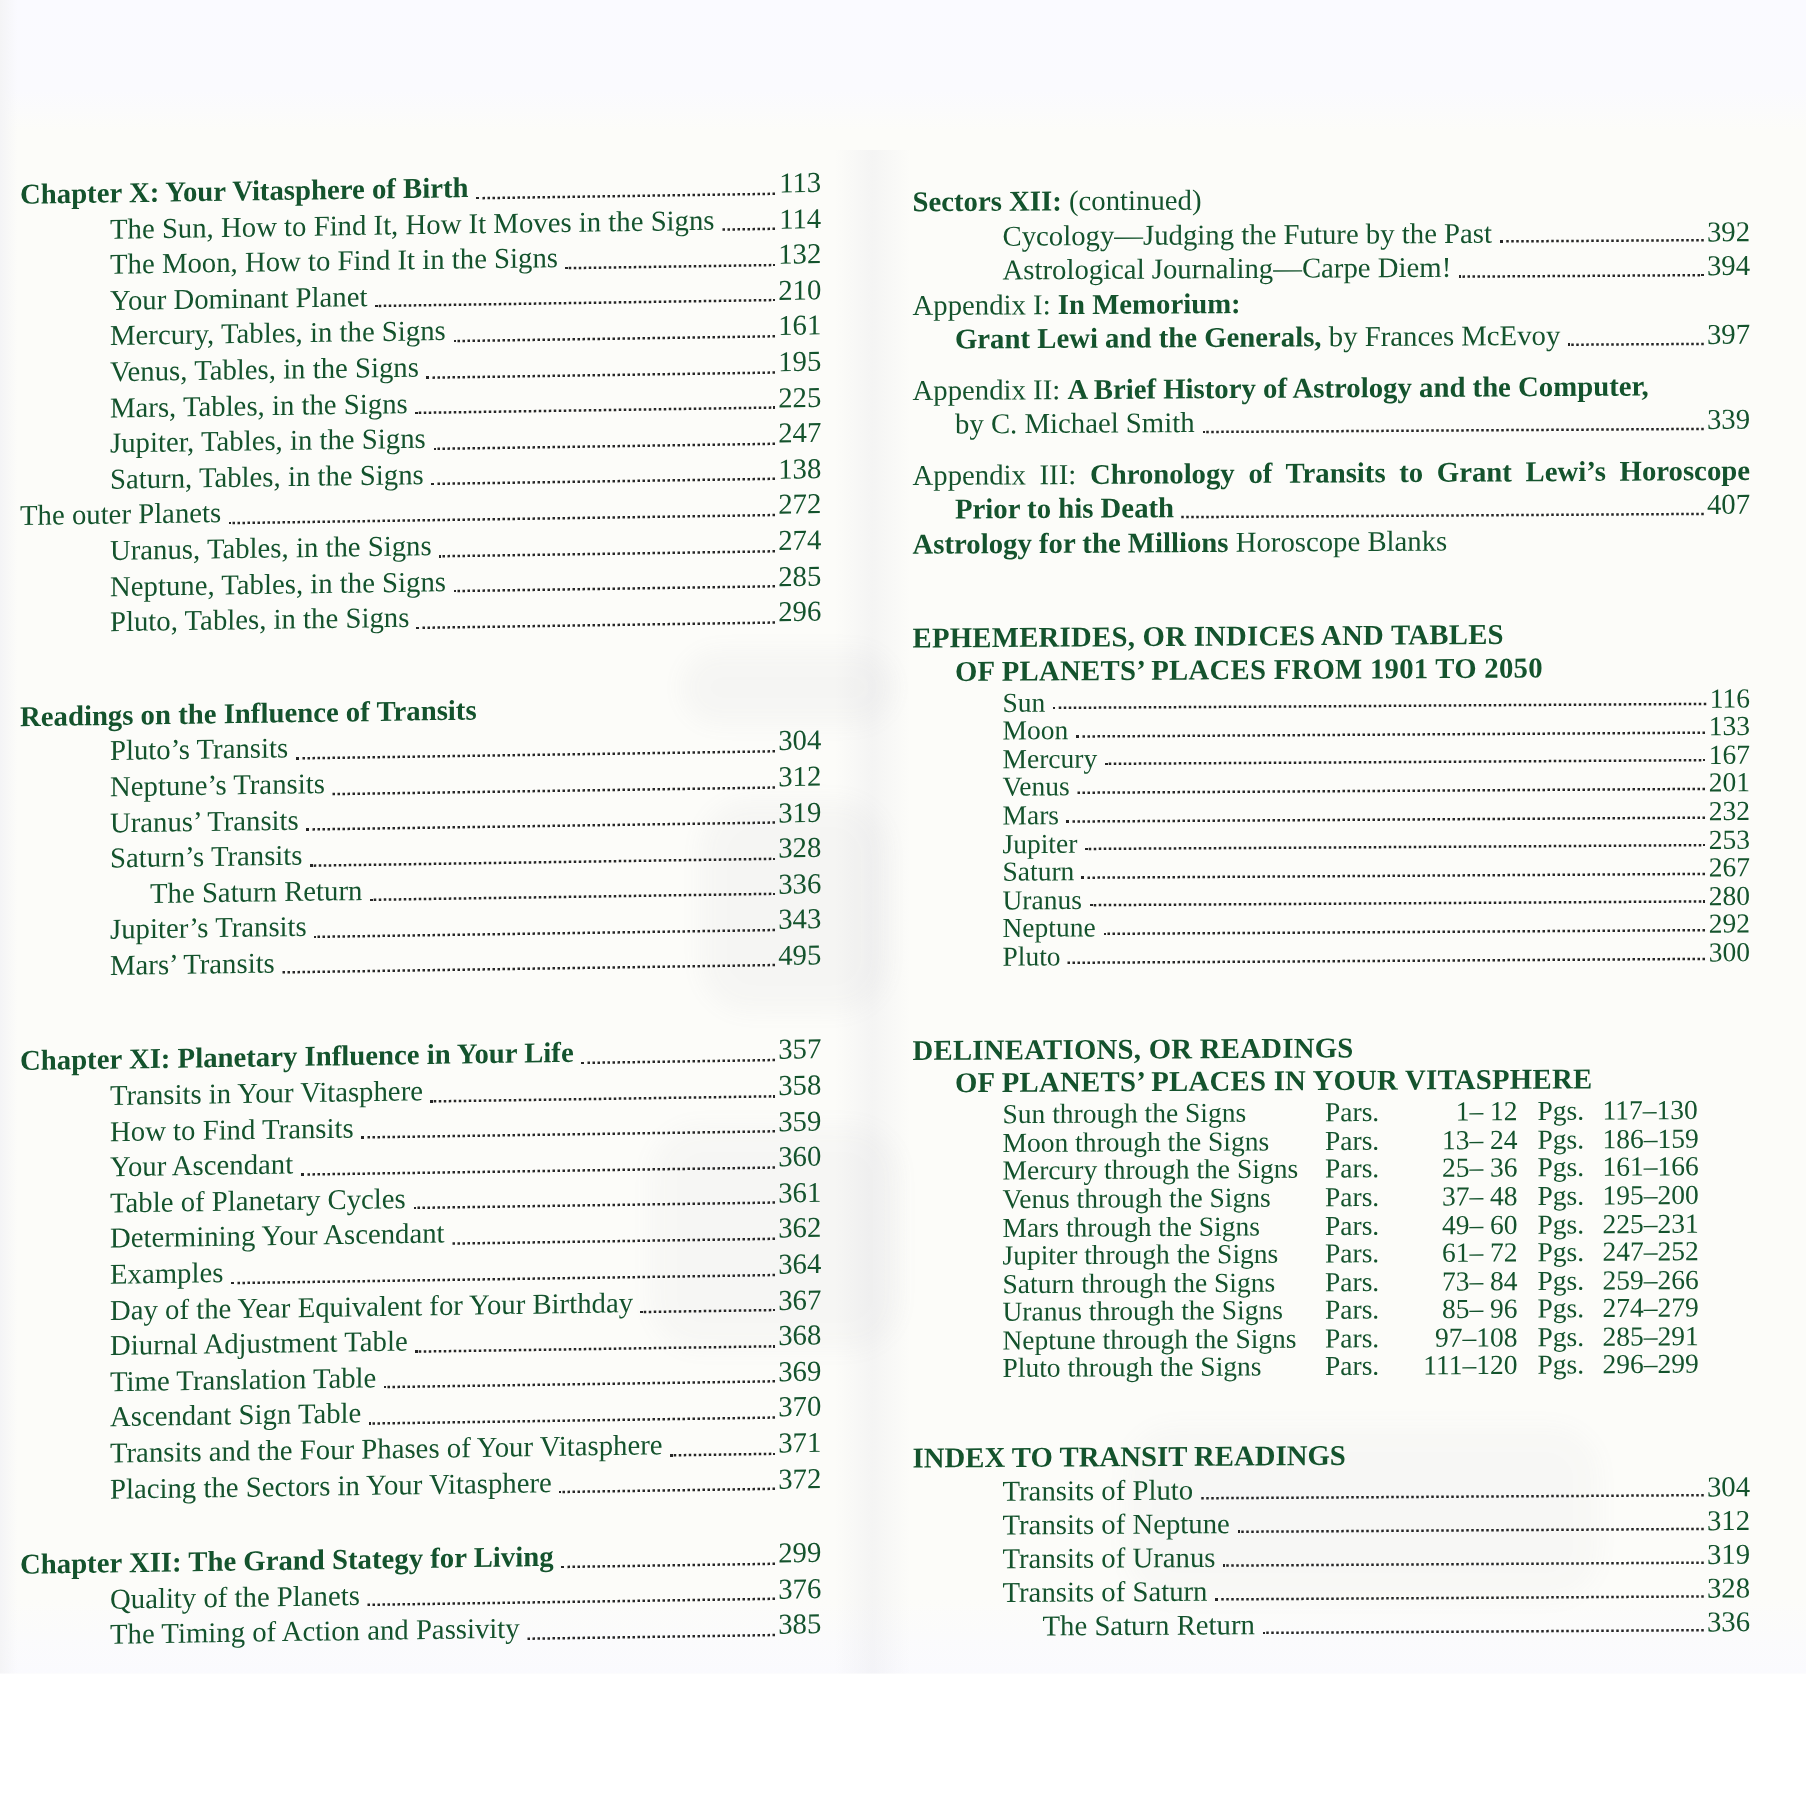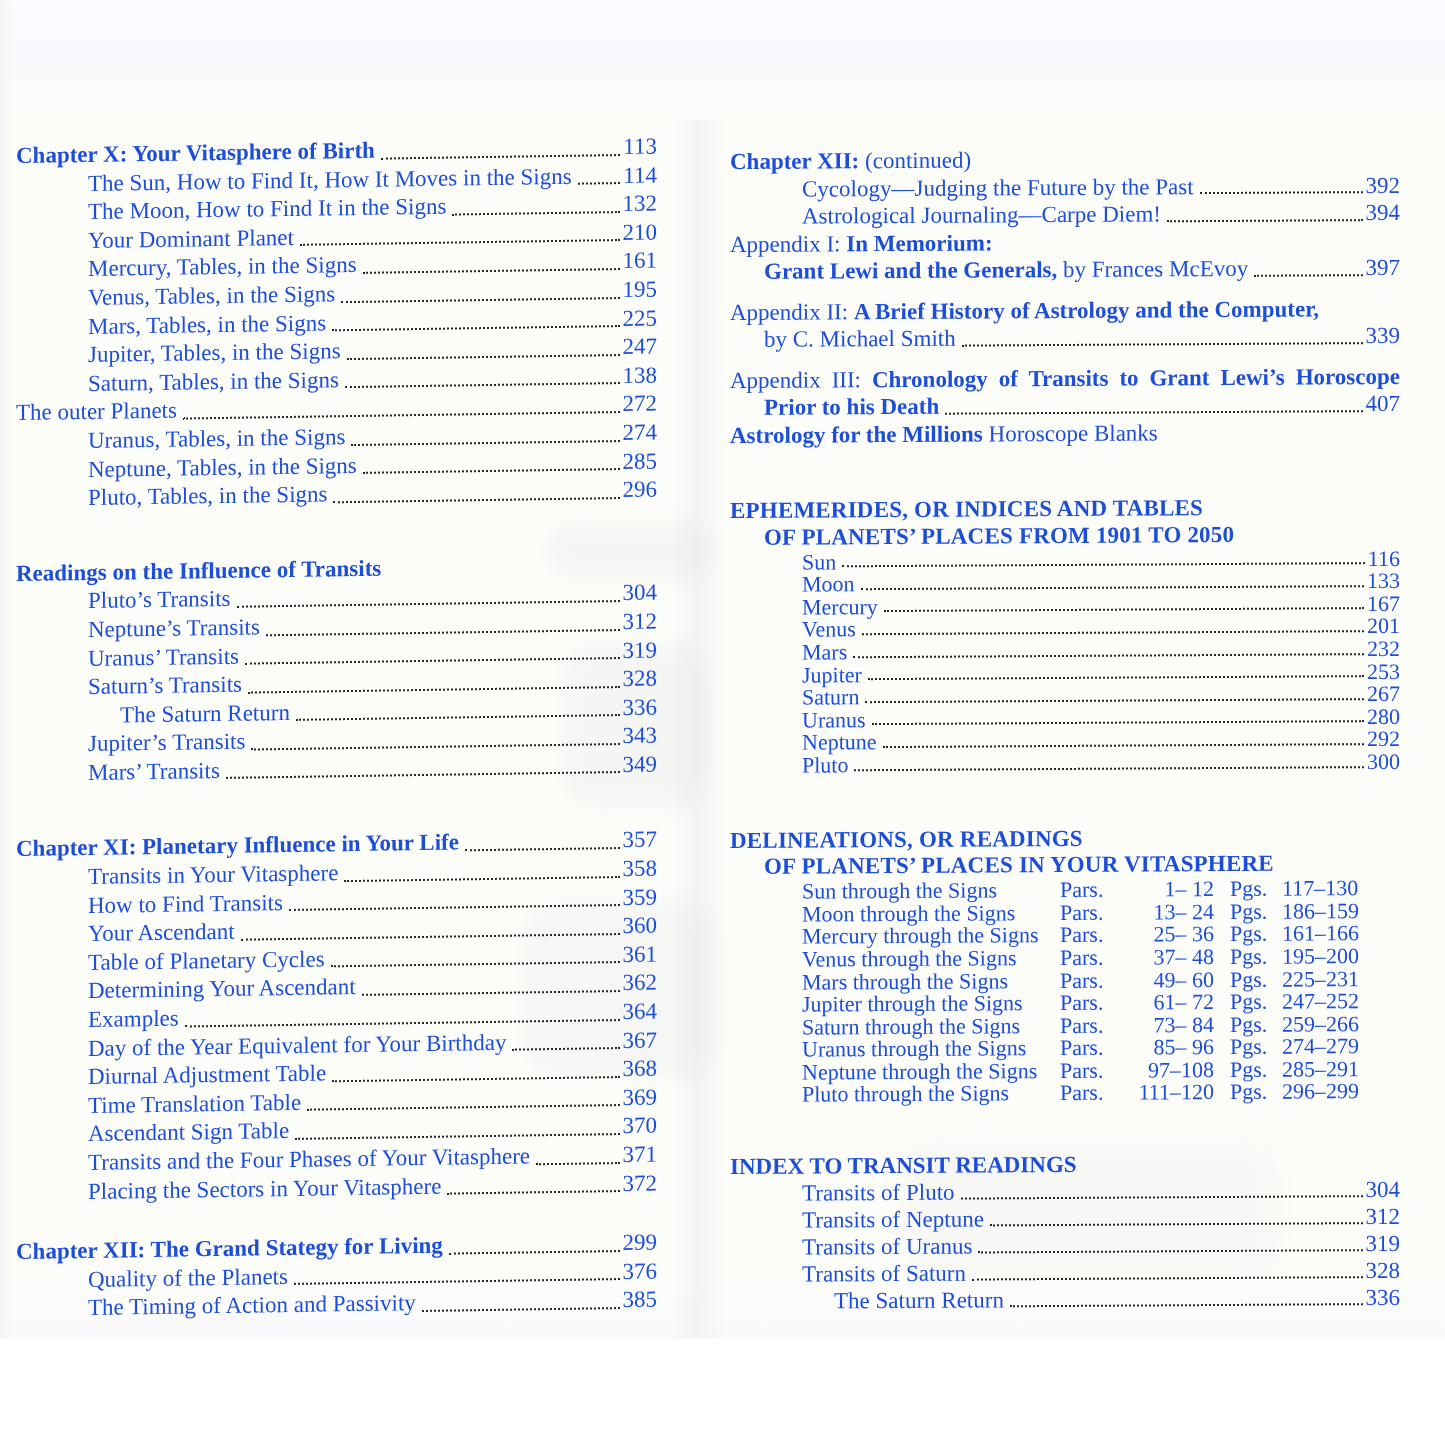--- a/index.html
+++ b/index.html
@@ -1,20 +1,20 @@
 <!DOCTYPE html>
 <html><head>
 <meta charset="utf-8">
 <style>
   html,body { margin:0; padding:0; }
   .stage {
     position:relative; width:1445px; height:1339px; overflow:hidden;
     background:#fcfcf9;
     font-family:"Liberation Serif","DejaVu Serif",serif;
-    color:#1d4ed8;
+    color:#14532d;
   }
   
   .band-top { position:absolute; left:0; top:0; width:100%; height:104px;
     background:linear-gradient(180deg,#fafaff 0%,#fafafe 70%,rgba(250,250,254,0) 100%); }
   .band-bottom { position:absolute; left:0; bottom:0; width:100%; height:60px;
     background:linear-gradient(0deg,#fafafe 0%,rgba(250,250,254,0) 100%); }
   .band-left { position:absolute; left:0; top:0; width:14px; height:100%;
     background:linear-gradient(90deg,#f4f4f6 0%,rgba(244,244,246,0) 100%); }
   .gutter { position:absolute; left:668px; top:120px; width:60px; height:1280px;
     background:linear-gradient(90deg,rgba(220,220,224,0) 0%,rgba(222,222,228,.25) 50%,rgba(220,220,224,0) 100%); }
@@ -175,21 +175,21 @@
           <span class="pg" data-name="page-number">336</span>
         </div>
         <div class="row" data-name="toc-entry-row" style="padding-left: 72px;">
           <span class="lab" data-name="entry-label"><span class="seg" data-name="entry-text">Jupiter’s Transits</span></span>
           <span class="dots" data-name="dot-leader"></span>
           <span class="pg" data-name="page-number">343</span>
         </div>
         <div class="row" data-name="toc-entry-row" style="padding-left: 72px;">
           <span class="lab" data-name="entry-label"><span class="seg" data-name="entry-text">Mars’ Transits</span></span>
           <span class="dots" data-name="dot-leader"></span>
-          <span class="pg" data-name="page-number">349</span>
+          <span class="pg" data-name="page-number">495</span>
         </div>
       </div>
       <div class="block" data-name="block-chapter-xi">
         <div class="row" data-name="toc-entry-row" style="padding-left: 0px;">
           <span class="lab" data-name="entry-label"><span class="seg b" data-name="entry-text-bold">Chapter XI: Planetary Influence in Your Life</span></span>
           <span class="dots" data-name="dot-leader"></span>
           <span class="pg" data-name="page-number">357</span>
         </div>
         <div class="row" data-name="toc-entry-row" style="padding-left: 72px;">
           <span class="lab" data-name="entry-label"><span class="seg" data-name="entry-text">Transits in Your Vitasphere</span></span>
@@ -266,21 +266,21 @@
         <div class="row" data-name="toc-entry-row" style="padding-left: 72px;">
           <span class="lab" data-name="entry-label"><span class="seg" data-name="entry-text">The Timing of Action and Passivity</span></span>
           <span class="dots" data-name="dot-leader"></span>
           <span class="pg" data-name="page-number">385</span>
         </div>
       </div>
     </div>
   <div class="col col-right" id="col-right" data-name="toc-right-column">
       <div class="block" data-name="block-chapter-xii-continued">
         <div class="row" data-name="toc-entry-row" style="padding-left: 0px;">
-          <span class="lab" data-name="entry-label"><span class="seg b" data-name="entry-text-bold">Chapter XII:</span><span class="seg" data-name="entry-text"> (continued)</span></span>
+          <span class="lab" data-name="entry-label"><span class="seg b" data-name="entry-text-bold">Sectors XII:</span><span class="seg" data-name="entry-text"> (continued)</span></span>
         </div>
         <div class="row" data-name="toc-entry-row" style="padding-left: 72px;">
           <span class="lab" data-name="entry-label"><span class="seg" data-name="entry-text">Cycology—Judging the Future by the Past</span></span>
           <span class="dots" data-name="dot-leader"></span>
           <span class="pg" data-name="page-number">392</span>
         </div>
         <div class="row" data-name="toc-entry-row" style="padding-left: 72px;">
           <span class="lab" data-name="entry-label"><span class="seg" data-name="entry-text">Astrological Journaling—Carpe Diem!</span></span>
           <span class="dots" data-name="dot-leader"></span>
           <span class="pg" data-name="page-number">394</span>

